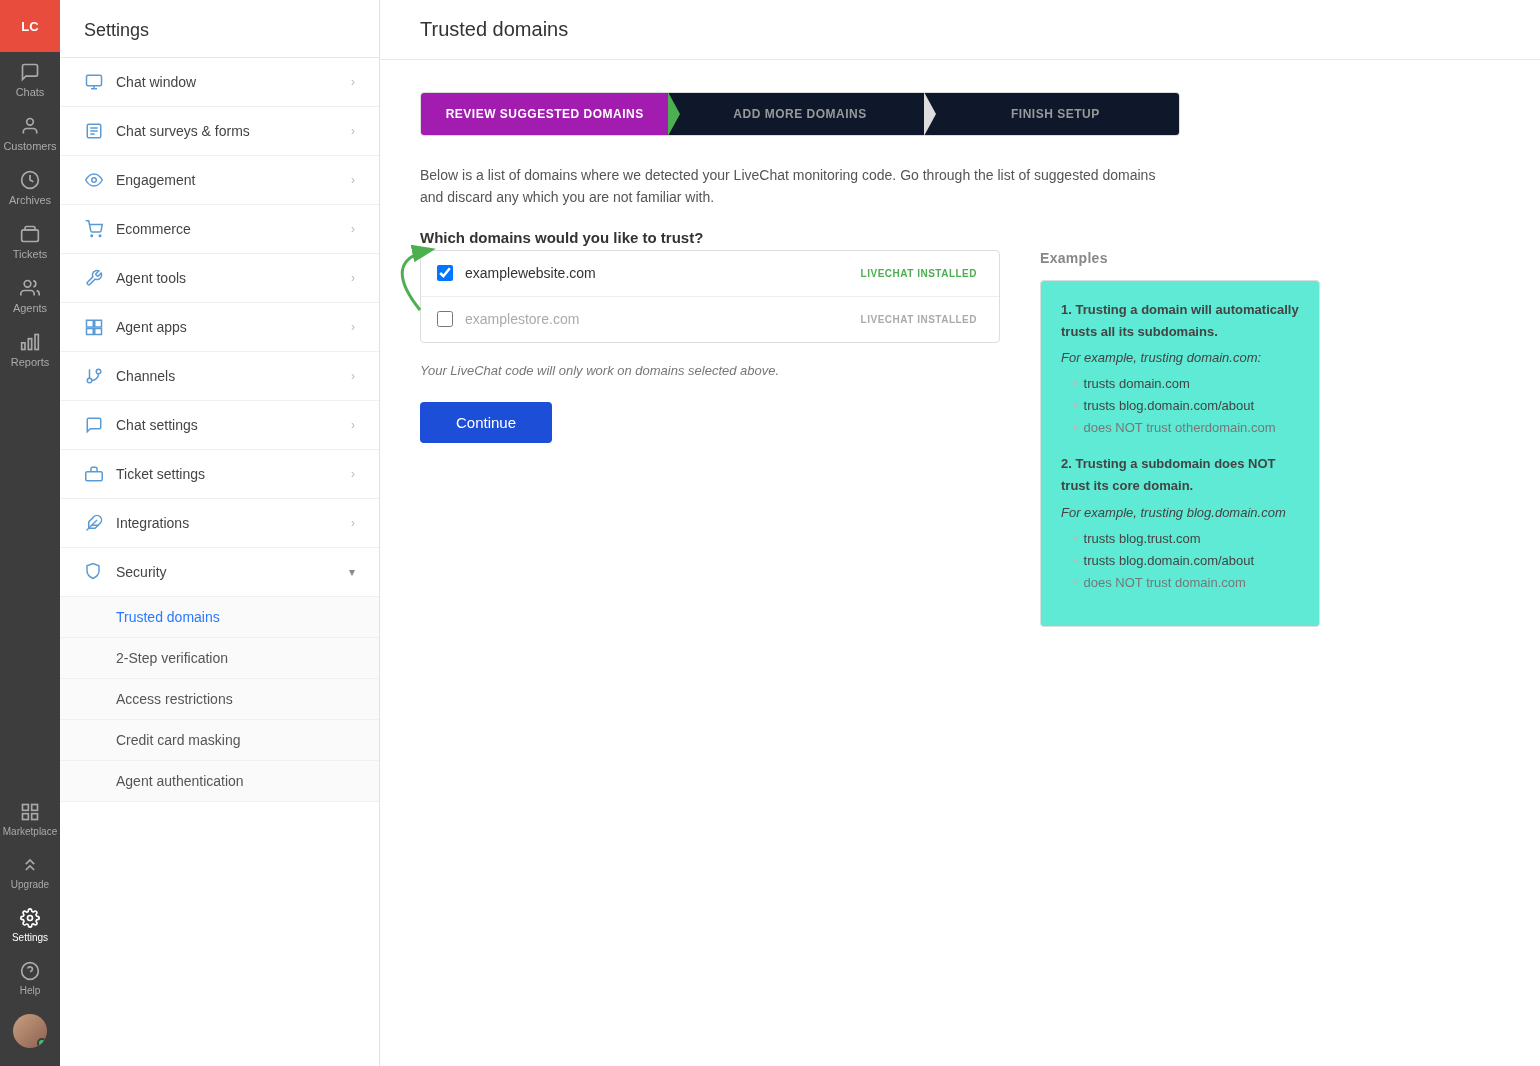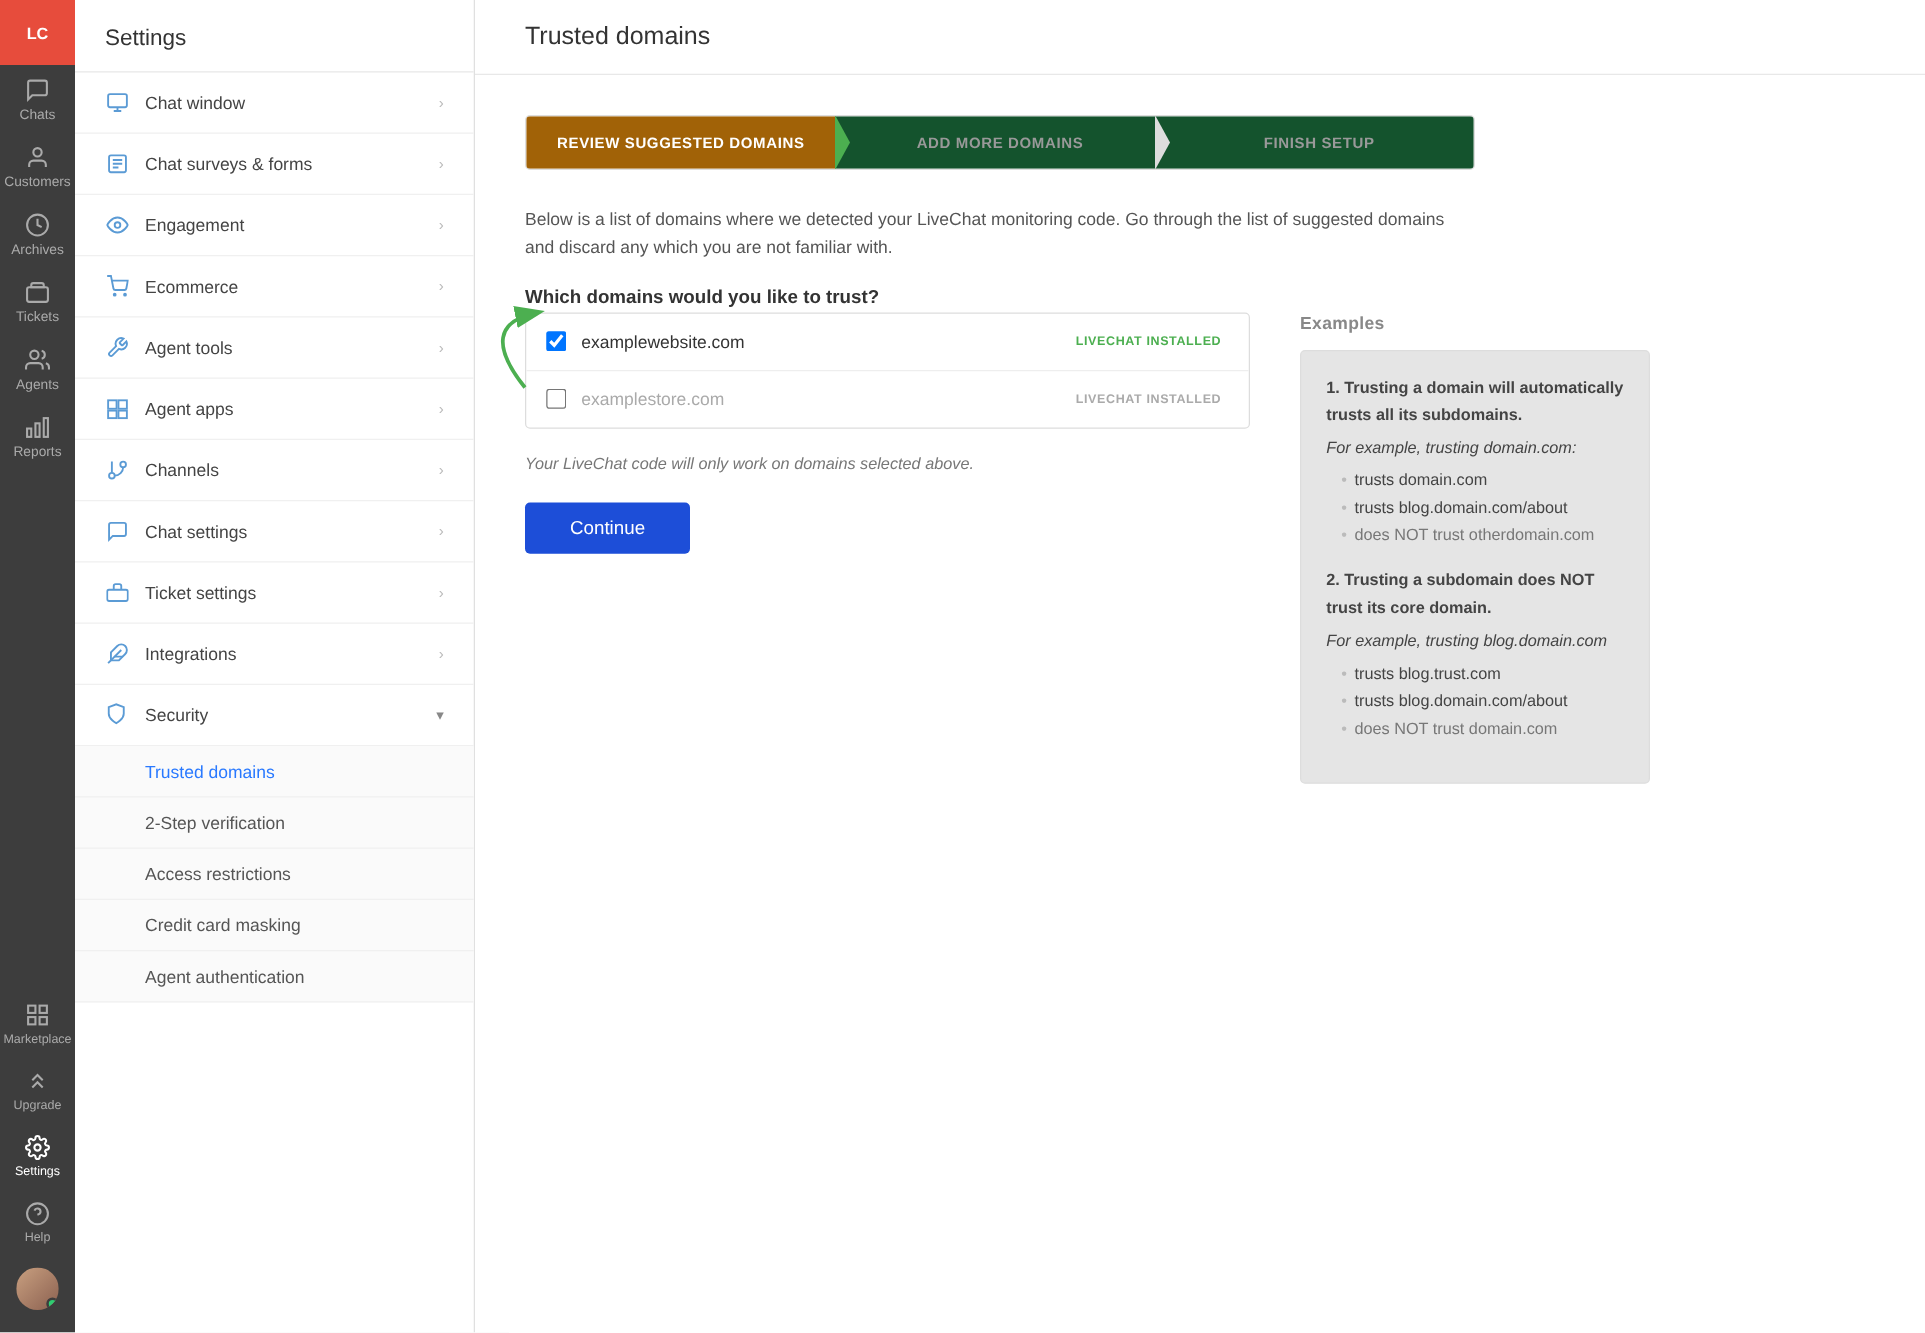--- a/index.html
+++ b/index.html
@@ -190,26 +190,26 @@
     .wizard-step {
       flex: 1;
       display: flex;
       align-items: center;
       justify-content: center;
       padding: 14px 20px;
       font-size: 12px;
       font-weight: 600;
       letter-spacing: 0.5px;
       color: #999;
-      background: #14532d;
+      background: #0f172a;
       position: relative;
       cursor: pointer;
     }
     .wizard-step.active {
-      background: #a16207;
+      background: #a21caf;
       color: #fff;
     }
     .wizard-step:not(:last-child)::after {
       content: '';
       position: absolute;
       right: -12px;
       top: 50%;
       transform: translateY(-50%);
       width: 0;
       height: 0;
@@ -319,21 +319,21 @@
       font-size: 14px;
       font-weight: 600;
       color: #888;
       margin-bottom: 14px;
       letter-spacing: 0.3px;
     }
     .examples-box {
       border: 1px solid #ddd;
       border-radius: 4px;
       padding: 18px 20px;
-      background: #e5e5e5;
+      background: #5eead4;
       font-size: 13px;
       line-height: 1.7;
       color: #444;
     }
     .examples-box p { margin-bottom: 10px; }
     .examples-box ul {
       list-style: none;
       padding-left: 12px;
       margin-bottom: 14px;
     }

